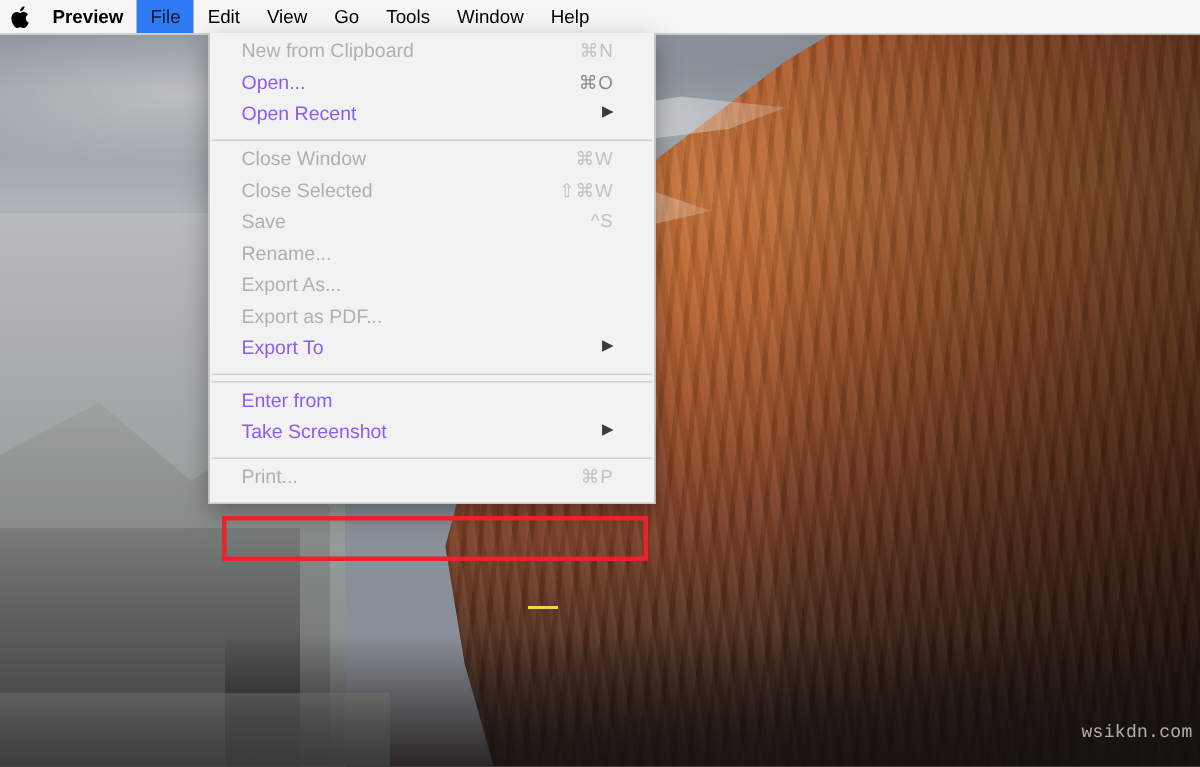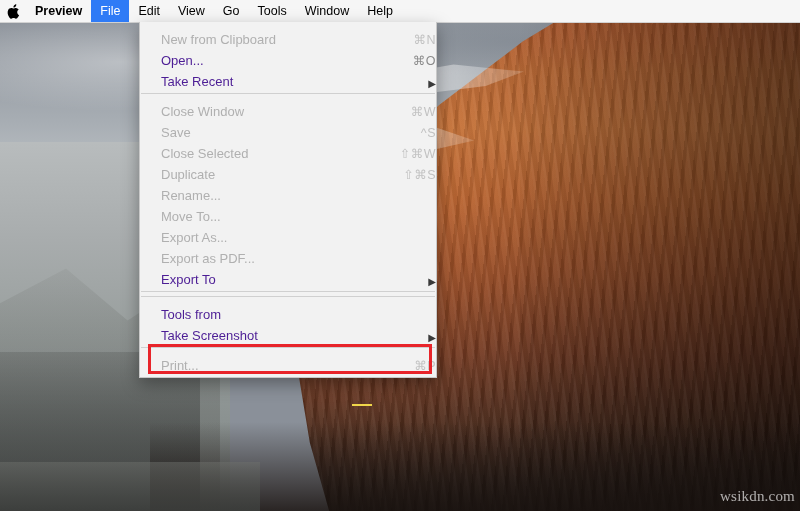--- a/index.html
+++ b/index.html
@@ -118,24 +118,24 @@
   }
   .valley-floor {
     position: absolute;
     left: 0; top: 440px; width: 260px; height: 50px;
     background: linear-gradient(to bottom, rgba(110,112,108,0.5), rgba(60,62,60,0.9));
   }
 
   
   .watermark {
     position: absolute;
-    right: 5px; bottom: 6px;
-    font-size: 15px;
+    right: 5px; bottom: 16px;
+    font-size: 12px;
     color: rgba(255,255,255,0.65);
-    font-family: Liberation Serif, serif;
+    font-family: Liberation Mono, monospace;
     letter-spacing: 0.2px;
   }
 
   
   #menubar {
     position: absolute;
     left: 0; top: 0;
     width: 800px; height: 22px;
     background: #f6f6f6;
     border-bottom: 1px solid #d2d2d2;
@@ -146,21 +146,21 @@
   }
   .mb-item {
     padding: 0 9px;
     height: 22px;
     line-height: 22px;
     white-space: nowrap;
   }
   .mb-item.bold { font-weight: bold; }
   .mb-item.active {
     background: #2f7bf6;
-    color: #ffffff;
+    color: #0f172a;
   }
   .apple-logo {
     width: 26px;
     height: 22px;
     display: flex;
     align-items: center;
     justify-content: center;
     font-size: 14px;
     line-height: 1;
   }
@@ -177,34 +177,34 @@
     box-shadow: 0 6px 16px rgba(0,0,0,0.35);
     padding: 4px 0 4px 0;
     font-size: 13px;
     color: #000;
     box-sizing: border-box;
   }
   .mi {
     position: relative;
     height: 21px;
     display: flex;
-    align-items: flex-end;
-    padding: 0 0 0 21px;
+    align-items: flex-start;
+    padding: 0 27px 0 21px;
     white-space: nowrap;
   }
   .mi .label { flex: 0 0 auto; }
   .mi .shortcut {
     margin-left: auto;
     color: #8a8a8a;
     font-size: 12.5px;
     letter-spacing: 0.5px;
   }
   .mi.disabled .label { color: #b0b0b0; }
   .mi.disabled .shortcut { color: #c2c2c2; }
-  .mi.enabled .label { color: #4c1d95; }
+  .mi.enabled .label { color: #8b5cf6; }
   .mi .arrow {
     margin-left: auto;
     color: #3a3a3a;
     font-size: 10px;
   }
   .menu-sep {
     height: 1px;
     background: #d0d0d0;
     margin: 4px 1px;
   }
@@ -266,66 +266,59 @@
 
     <div class="mi disabled">
       <span class="label">New from Clipboard</span>
       <span class="shortcut">⌘N</span>
     </div>
     <div class="mi enabled">
       <span class="label">Open...</span>
       <span class="shortcut">⌘O</span>
     </div>
     <div class="mi enabled">
-      <span class="label">Take Recent</span>
+      <span class="label">Open Recent</span>
       <span class="arrow">▶</span>
     </div>
 
     <div class="menu-sep"></div>
 
     <div class="mi disabled">
       <span class="label">Close Window</span>
       <span class="shortcut">⌘W</span>
     </div>
     <div class="mi disabled">
+      <span class="label">Close Selected</span>
+      <span class="shortcut">⇧⌘W</span>
+    </div>
+    <div class="mi disabled">
       <span class="label">Save</span>
       <span class="shortcut">^S</span>
     </div>
     <div class="mi disabled">
-      <span class="label">Close Selected</span>
-      <span class="shortcut">⇧⌘W</span>
-    </div>
-    <div class="mi disabled">
-      <span class="label">Duplicate</span>
-      <span class="shortcut">⇧⌘S</span>
-    </div>
-    <div class="mi disabled">
       <span class="label">Rename...</span>
-    </div>
-    <div class="mi disabled">
-      <span class="label">Move To...</span>
     </div>
     <div class="mi disabled">
       <span class="label">Export As...</span>
     </div>
     <div class="mi disabled">
       <span class="label">Export as PDF...</span>
     </div>
     <div class="mi enabled">
       <span class="label">Export To</span>
       <span class="arrow">▶</span>
     </div>
 
     <div class="menu-sep"></div>
 
 
     <div class="menu-sep"></div>
 
     <div class="mi enabled">
-      <span class="label">Tools from</span>
+      <span class="label">Enter from</span>
     </div>
     <div class="mi enabled">
       <span class="label">Take Screenshot</span>
       <span class="arrow">▶</span>
     </div>
 
     <div class="menu-sep"></div>
 
     <div class="mi disabled">
       <span class="label">Print...</span>

